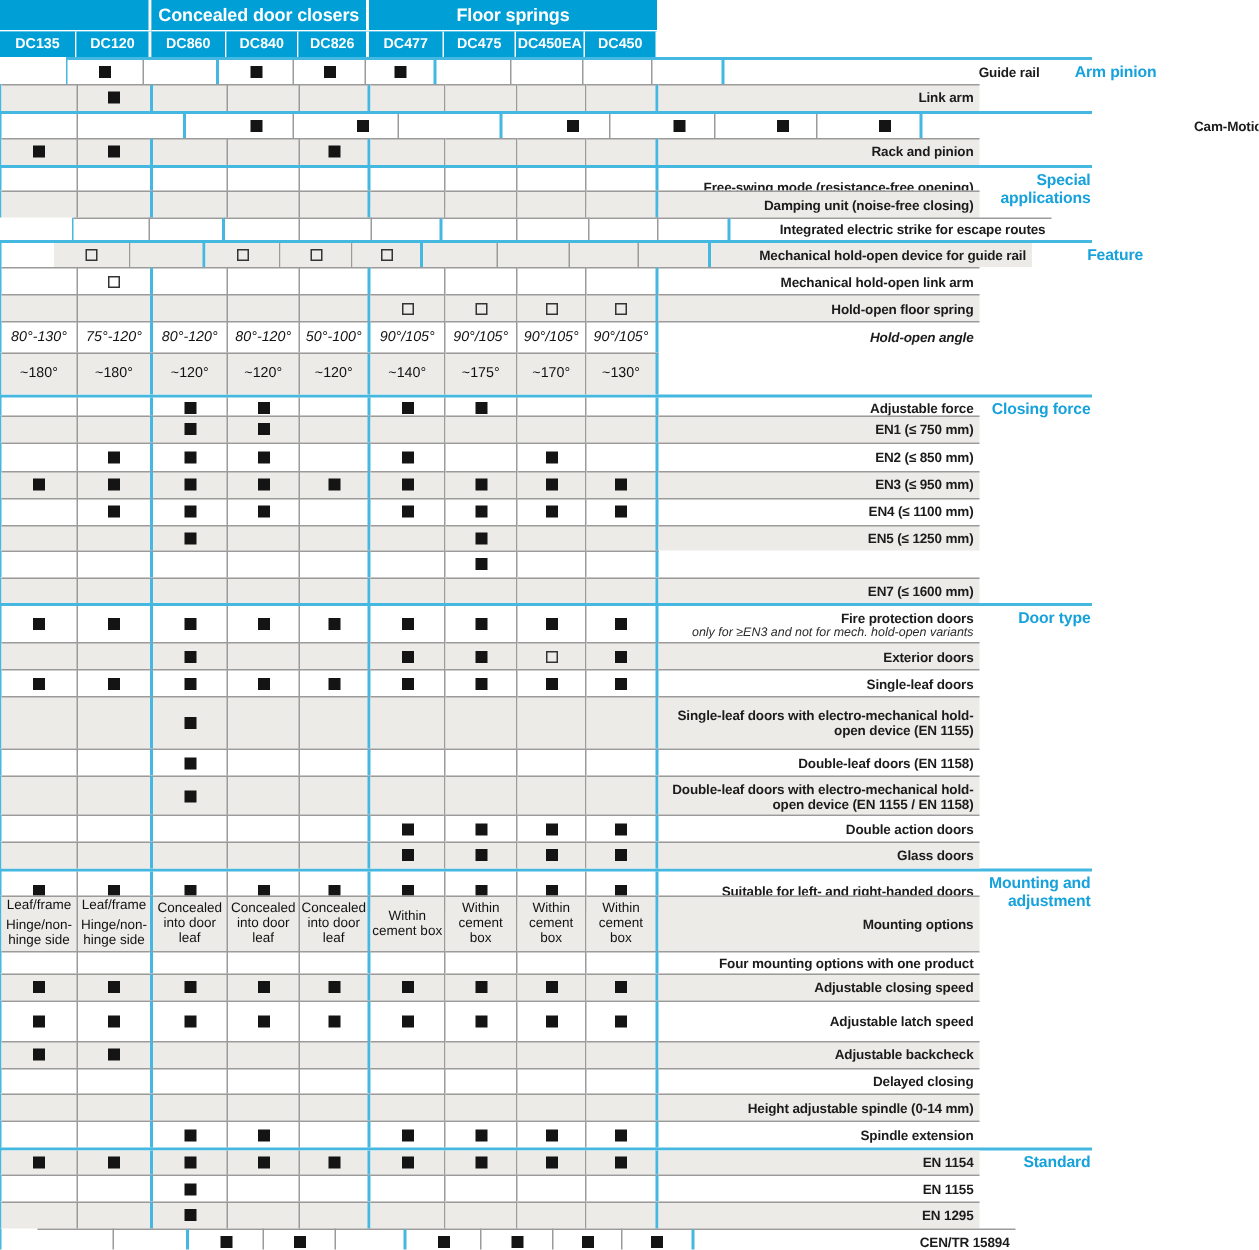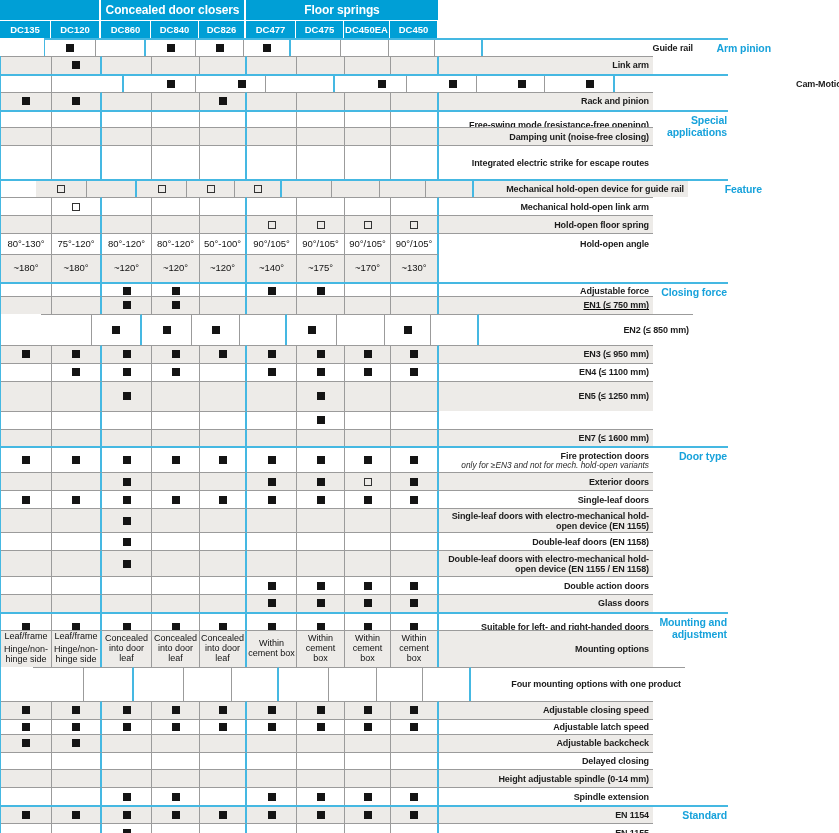--- a/index.html
+++ b/index.html
@@ -209,21 +209,21 @@
       <div class="c alt gsep bt"></div>
       <div class="c alt bt"></div>
       <div class="c alt bt"></div>
       <div class="c alt bt"></div>
       <div class="c alt gend bt"></div>
       <div class="lbl alt bt">
         <div class="lt">Damping unit (noise-free closing)</div>
       </div>
       <div class="cat"></div>
     </div>
-    <div class="rw" style="height: 34px;">
+    <div class="rw" style="height: 15px; margin-left: 48px;">
       <div class="c bt"></div>
       <div class="c gsep bt"></div>
       <div class="c bt"></div>
       <div class="c bt"></div>
       <div class="c gsep bt"></div>
       <div class="c bt"></div>
       <div class="c bt"></div>
       <div class="c bt"></div>
       <div class="c gend bt"></div>
       <div class="lbl bt">
@@ -287,21 +287,21 @@
         <span class="sqo"></span>
       </div>
       <div class="c alt gend bt">
         <span class="sqo"></span>
       </div>
       <div class="lbl alt bt">
         <div class="lt">Hold-open floor spring</div>
       </div>
       <div class="cat"></div>
     </div>
-    <div class="rw" style="height: 21px;">
+    <div class="rw" style="height: 21px; font-style: italic;">
       <div class="c bt txt ang">80°-130°</div>
       <div class="c gsep bt txt ang">75°-120°</div>
       <div class="c bt txt ang">80°-120°</div>
       <div class="c bt txt ang">80°-120°</div>
       <div class="c gsep bt txt ang">50°-100°</div>
       <div class="c bt txt ang">90°/105°</div>
       <div class="c bt txt ang">90°/105°</div>
       <div class="c bt txt ang">90°/105°</div>
       <div class="c gend bt txt ang">90°/105°</div>
       <div class="lbl bt">
@@ -337,40 +337,40 @@
       <div class="c">
         <span class="sq"></span>
       </div>
       <div class="c"></div>
       <div class="c gend"></div>
       <div class="lbl">
         <div class="lt">Adjustable force</div>
       </div>
       <div class="cat">Closing force</div>
     </div>
-    <div class="rw" style="height: 17.9px; text-decoration: underline;">
+    <div class="rw" style="height: 17.9px;">
       <div class="c alt bt"></div>
       <div class="c alt gsep bt"></div>
       <div class="c alt bt">
         <span class="sq"></span>
       </div>
       <div class="c alt bt">
         <span class="sq"></span>
       </div>
       <div class="c alt gsep bt"></div>
       <div class="c alt bt"></div>
       <div class="c alt bt"></div>
       <div class="c alt bt"></div>
       <div class="c alt gend bt"></div>
       <div class="lbl alt bt">
         <div class="lt">EN1 (≤ 750 mm)</div>
       </div>
       <div class="cat"></div>
     </div>
-    <div class="rw" style="height: 31px; padding-left: 40px;">
+    <div class="rw" style="height: 19px;">
       <div class="c bt"></div>
       <div class="c gsep bt">
         <span class="sq"></span>
       </div>
       <div class="c bt">
         <span class="sq"></span>
       </div>
       <div class="c bt">
         <span class="sq"></span>
       </div>
@@ -443,21 +443,21 @@
         <span class="sq"></span>
       </div>
       <div class="c gend bt">
         <span class="sq"></span>
       </div>
       <div class="lbl bt">
         <div class="lt">EN4 (≤ 1100 mm)</div>
       </div>
       <div class="cat"></div>
     </div>
-    <div class="rw" style="height: 30px;">
+    <div class="rw" style="height: 17px;">
       <div class="c alt bt"></div>
       <div class="c alt gsep bt"></div>
       <div class="c alt bt">
         <span class="sq"></span>
       </div>
       <div class="c alt bt"></div>
       <div class="c alt gsep bt"></div>
       <div class="c alt bt"></div>
       <div class="c alt bt">
         <span class="sq"></span>
@@ -583,21 +583,21 @@
         <span class="sq"></span>
       </div>
       <div class="c gend bt">
         <span class="sq"></span>
       </div>
       <div class="lbl bt">
         <div class="lt">Single-leaf doors</div>
       </div>
       <div class="cat"></div>
     </div>
-    <div class="rw" style="height: 24px;">
+    <div class="rw" style="height: 35px;">
       <div class="c alt bt"></div>
       <div class="c alt gsep bt"></div>
       <div class="c alt bt">
         <span class="sq"></span>
       </div>
       <div class="c alt bt"></div>
       <div class="c alt gsep bt"></div>
       <div class="c alt bt"></div>
       <div class="c alt bt"></div>
       <div class="c alt bt"></div>
@@ -748,21 +748,21 @@
         <div class="ln">Within cement box</div>
       </div>
       <div class="c alt gend bt txt">
         <div class="ln">Within cement box</div>
       </div>
       <div class="lbl alt bt">
         <div class="lt">Mounting options</div>
       </div>
       <div class="cat"></div>
     </div>
-    <div class="rw" style="height: 34px; padding-left: 32px;">
+    <div class="rw" style="height: 15px;">
       <div class="c bt"></div>
       <div class="c gsep bt"></div>
       <div class="c bt"></div>
       <div class="c bt"></div>
       <div class="c gsep bt"></div>
       <div class="c bt"></div>
       <div class="c bt"></div>
       <div class="c bt"></div>
       <div class="c gend bt"></div>
       <div class="lbl bt">
@@ -796,21 +796,21 @@
         <span class="sq"></span>
       </div>
       <div class="c alt gend bt">
         <span class="sq"></span>
       </div>
       <div class="lbl alt bt">
         <div class="lt">Adjustable closing speed</div>
       </div>
       <div class="cat"></div>
     </div>
-    <div class="rw" style="height: 15px;">
+    <div class="rw" style="height: 27px;">
       <div class="c bt">
         <span class="sq"></span>
       </div>
       <div class="c gsep bt">
         <span class="sq"></span>
       </div>
       <div class="c bt">
         <span class="sq"></span>
       </div>
       <div class="c bt">

